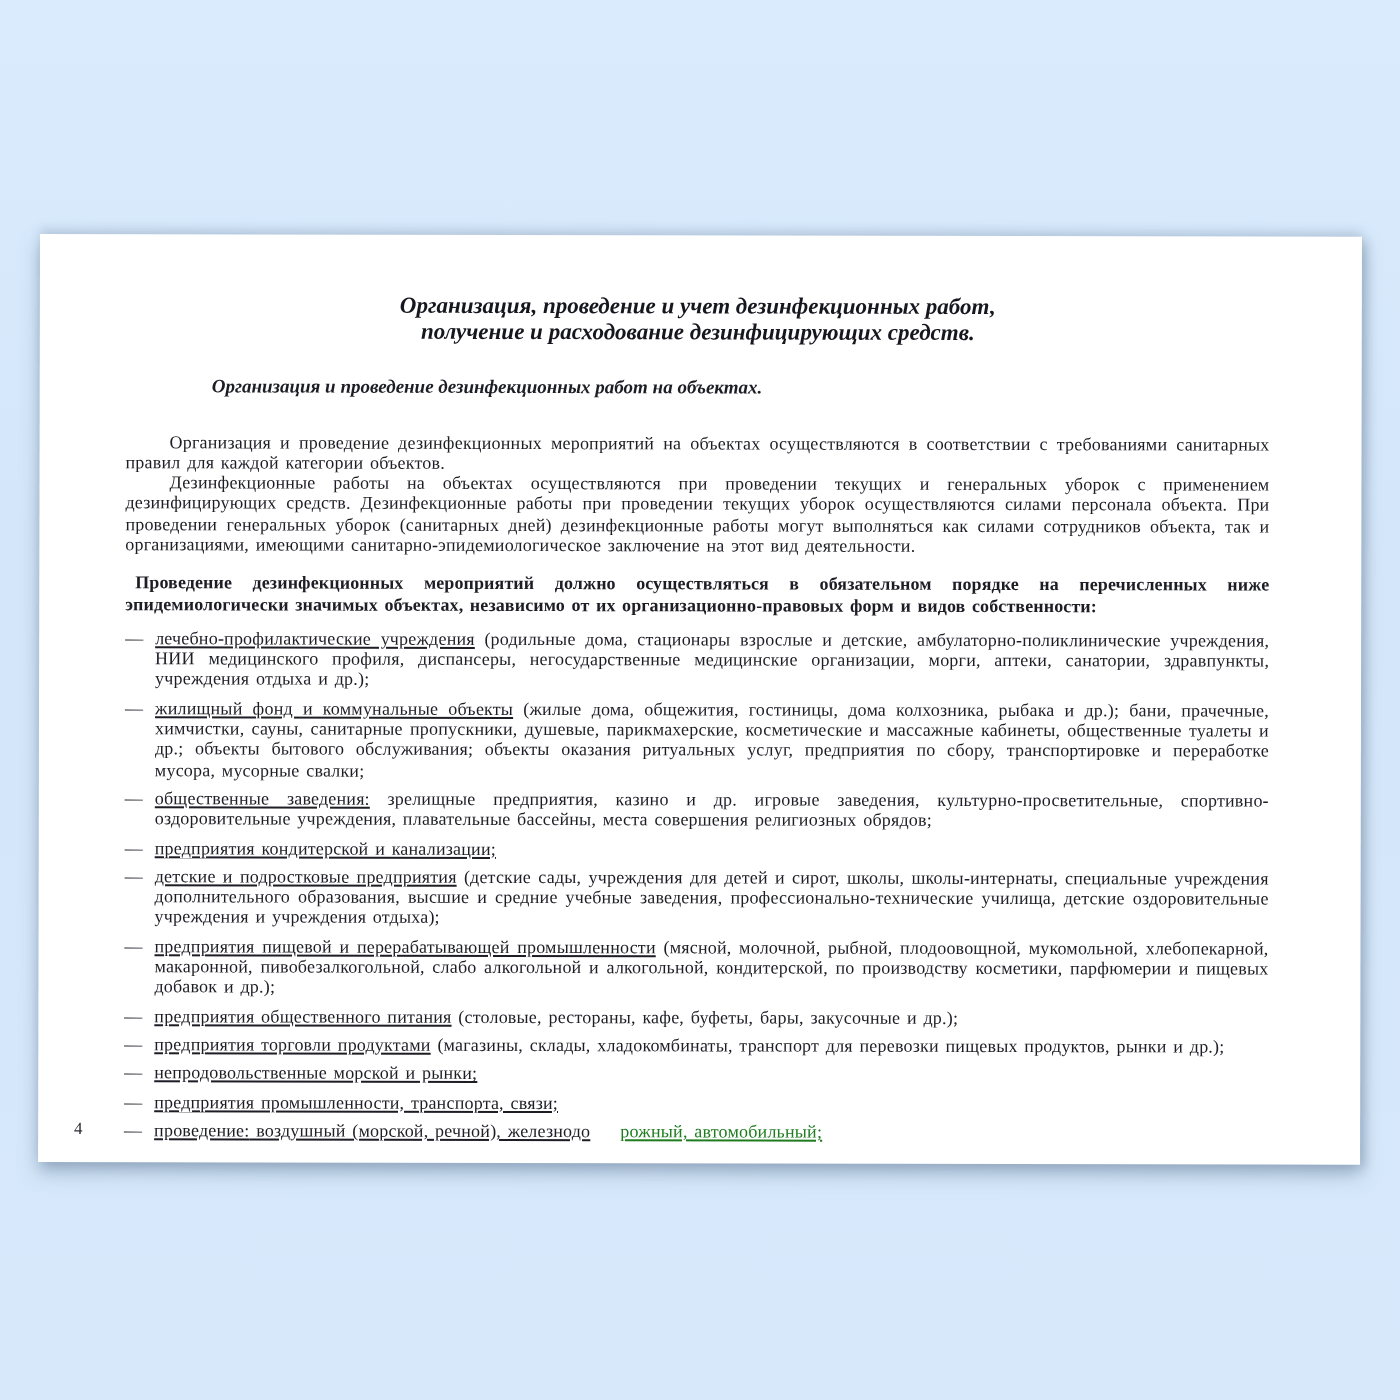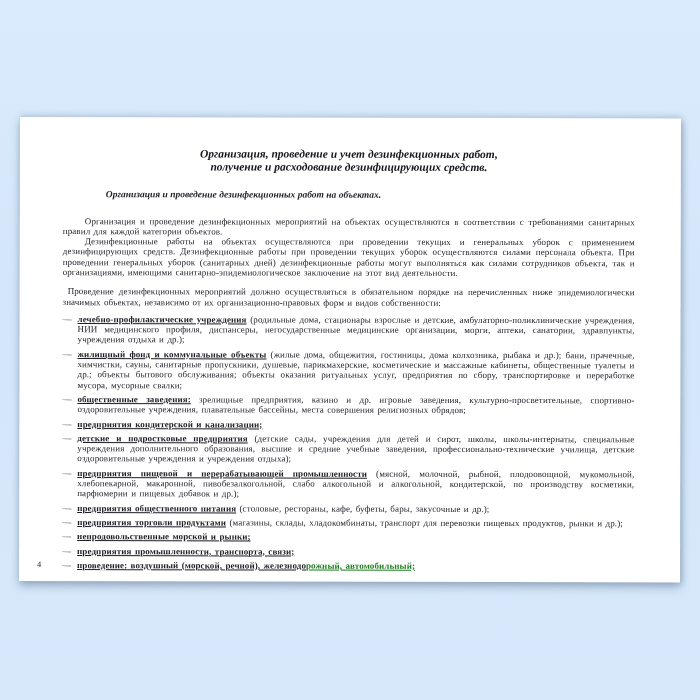--- a/index.html
+++ b/index.html
@@ -54,21 +54,21 @@
   .para {
     font-size: 9px;
     line-height: 10.3px;
     letter-spacing: 0.1px;
     word-spacing: 1px;
     text-align: justify;
     margin: 0;
     text-indent: 22px;
   }
   .bold-para {
-    font-weight: normal;
+    font-weight: bold;
     text-indent: 5px;
     letter-spacing: 0.05px;
     margin-top: 9px;
   }
   .obj-list {
     margin-top: 7px;
   }
   .item {
     display: flex;
     font-size: 9px;
@@ -79,25 +79,26 @@
   }
   .dash {
     flex: none;
     width: 15px;
   }
   .itext {
     flex: 1;
     text-align: justify;
   }
   .lead {
-    font-weight: bold;
+    font-weight: normal;
     text-decoration: underline;
   }
   .green {
     color: #1e7c1e;
+    margin-left: 15px;
   }
   .page-number {
     position: absolute;
     left: 18px;
     bottom: 12px;
     font-size: 8.5px;
     color: #2a2a33;
   }
 </style>
 </head>

